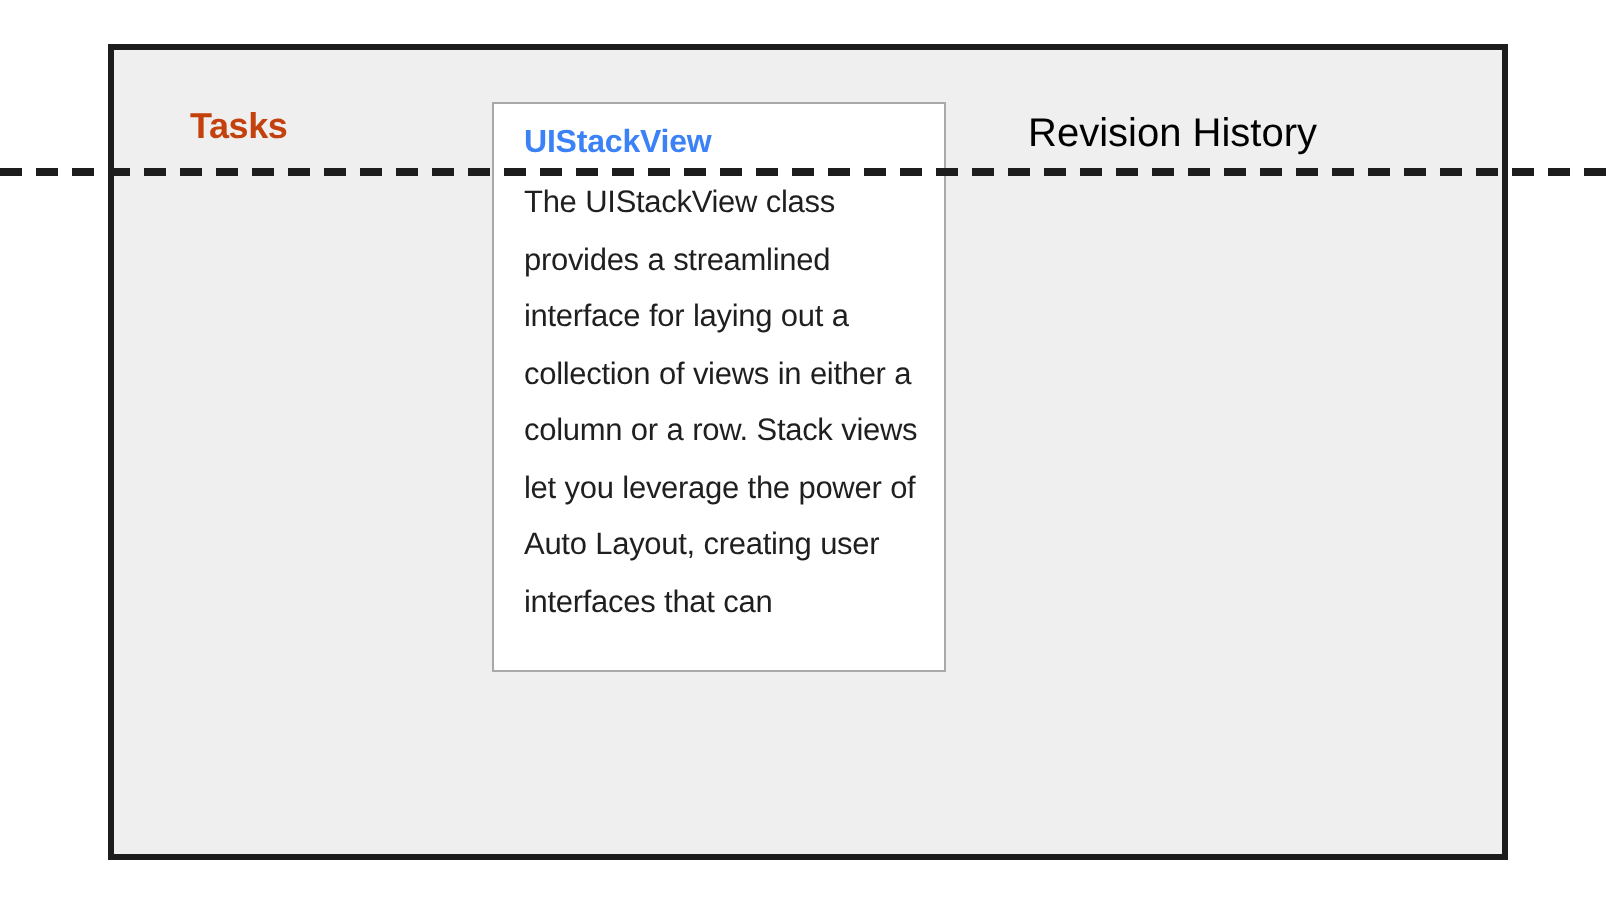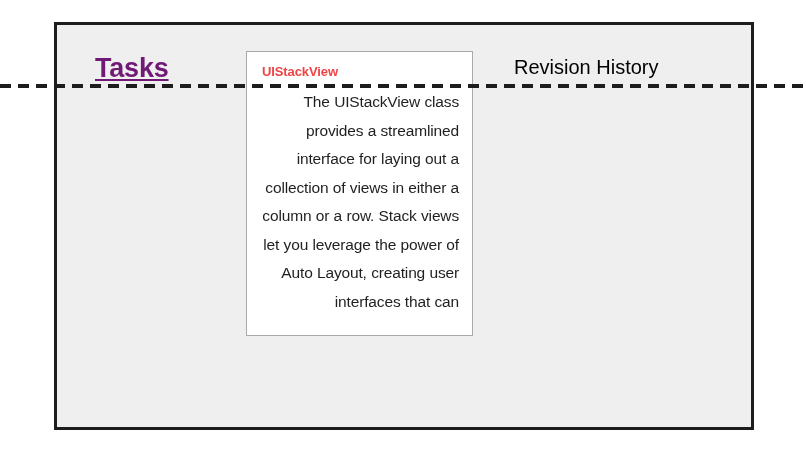--- a/index.html
+++ b/index.html
@@ -43,28 +43,27 @@
       rgba(255,255,255,0) 11px,
       rgba(255,255,255,0) 18px
     );
   }
 
   
   #tasks-heading {
     position: absolute;
     left: 95px;
     top: 54px;
-    font-size: 27px;
+    font-size: 18px;
     font-weight: bold;
-    color: #701a75;
+    color: #c2410c;
     line-height: 1.05;
     letter-spacing: -0.2px;
     white-space: nowrap;
     z-index: 6;
-    text-decoration: underline;
   }
 
   
   #revision-history-label {
     position: absolute;
     left: 514px;
     top: 55px;
     width: 170px;
     font-size: 20px;
     font-weight: normal;
@@ -81,36 +80,35 @@
     width: 227px;
     height: 285px;
     background: #ffffff;
     border: 1px solid #a9a9a9;
     box-sizing: border-box;
     padding: 10px 13px 8px 15px;
     z-index: 4;
     overflow: hidden;
   }
   #doc-card-title {
-    font-size: 13px;
+    font-size: 16px;
     font-weight: bold;
-    color: #ef4444;
+    color: #3b82f6;
     line-height: 20px;
     margin: 0 0 6px 0;
     letter-spacing: -0.1px;
   }
   #doc-card-body {
     font-size: 15.5px;
     font-weight: normal;
     color: #1f1f1f;
     line-height: 28.5px;
     margin: 0;
     letter-spacing: -0.15px;
     word-spacing: 0.2px;
-    text-align: right;
   }
 </style>
 </head>
 <body>
 
 <div id="dashed-guide"></div>
 
 <div id="outer-panel"></div>
 
 <div id="tasks-heading">Tasks</div>

